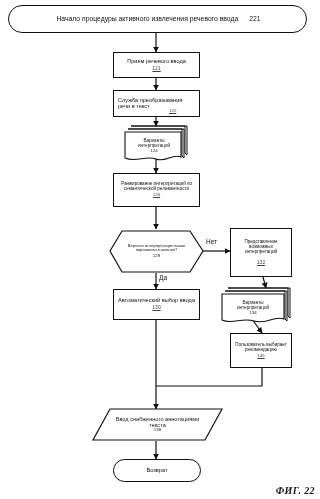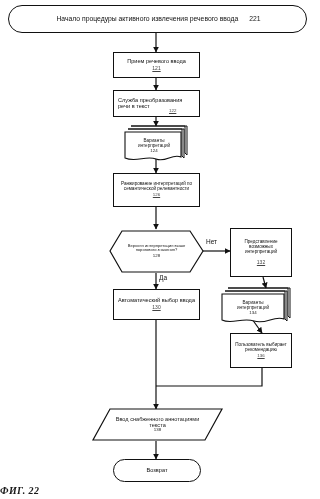--- a/index.html
+++ b/index.html
@@ -80,21 +80,21 @@
   .edge-label {
     position: absolute;
     font-size: 6.5px;
     color: #111;
     white-space: nowrap;
   }
 
   .fig-caption {
     position: absolute;
     width: 100%;
-    text-align: left;
+    text-align: right;
     font-family: "Liberation Serif", serif;
     font-weight: bold;
     font-style: italic;
     letter-spacing: 0.4px;
   }
 
   .t-head { font-size: 6.8px; }
   .t-sm   { font-size: 5.6px; }
   .t-xs   { font-size: 4.6px; }
   .t-num  { font-size: 5.0px; }

